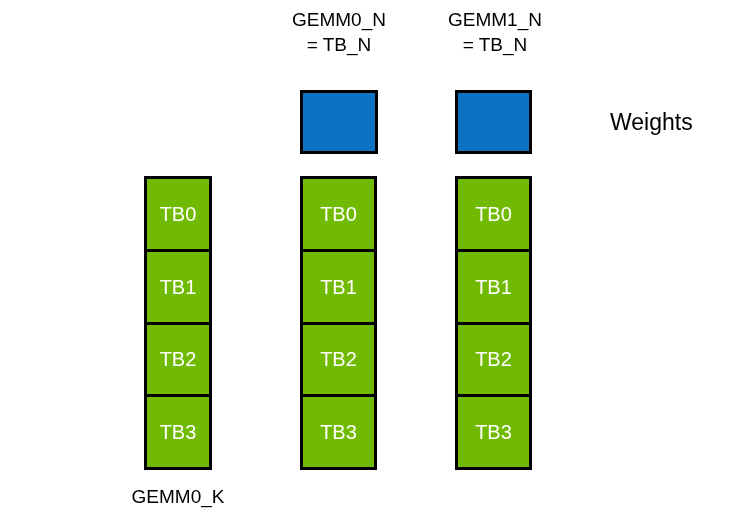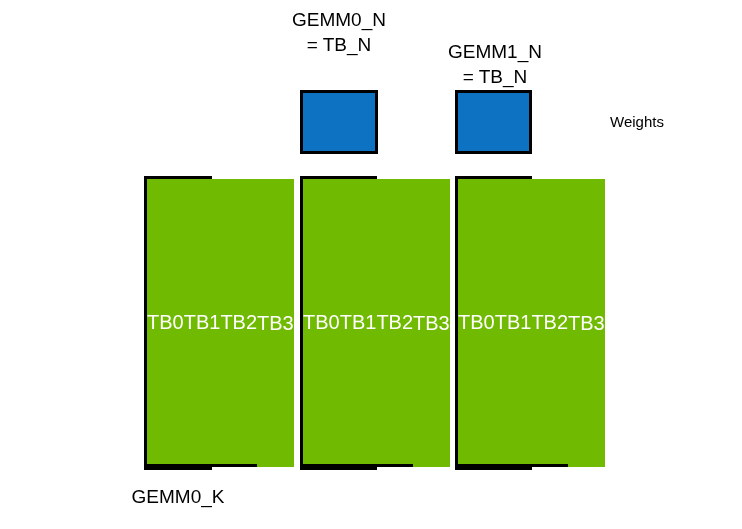--- a/index.html
+++ b/index.html
@@ -35,21 +35,21 @@
   }
 
   .top-label {
     width: 170px;
     text-align: center;
     font-size: 19px;
     line-height: 25px;
   }
 
   .side-label {
-    font-size: 15px;
+    font-size: 23px;
     line-height: 24px;
     text-align: left;
     white-space: nowrap;
   }
 
   .bottom-label {
     width: 170px;
     text-align: center;
     font-size: 19px;
     line-height: 24px;
@@ -63,21 +63,21 @@
     border: 3px solid #000000;
   }
 
   
   .activation-column {
     position: absolute;
     box-sizing: border-box;
     border: 3px solid #000000;
     background: #71ba02;
     display: flex;
-    flex-direction: row;
+    flex-direction: column;
   }
   .activation-cell {
     box-sizing: border-box;
     flex: 1 1 0;
     background: #71ba02;
     border-bottom: 3px solid #000000;
     display: flex;
     align-items: center;
     justify-content: center;
     color: #ffffff;
@@ -90,21 +90,21 @@
   }
 </style>
 </head>
 <body>
 
 <div class="canvas">
 
   <div class="label top-label" style="left:246px; top:7px;">GEMM0_N
 = TB_N</div>
 
-  <div class="label top-label" style="left:402px; top:7px;margin-top:32px;">GEMM1_N
+  <div class="label top-label" style="left:402px; top:7px;">GEMM1_N
 = TB_N</div>
 
   <div class="weight-block" style="left:292px; top:90px; width:78px; height:64px;"></div>
 
   <div class="weight-block" style="left:447px; top:90px; width:77px; height:64px;"></div>
 
   <div class="label side-label" style="left:602px; top:110px;">Weights</div>
 
 
 

